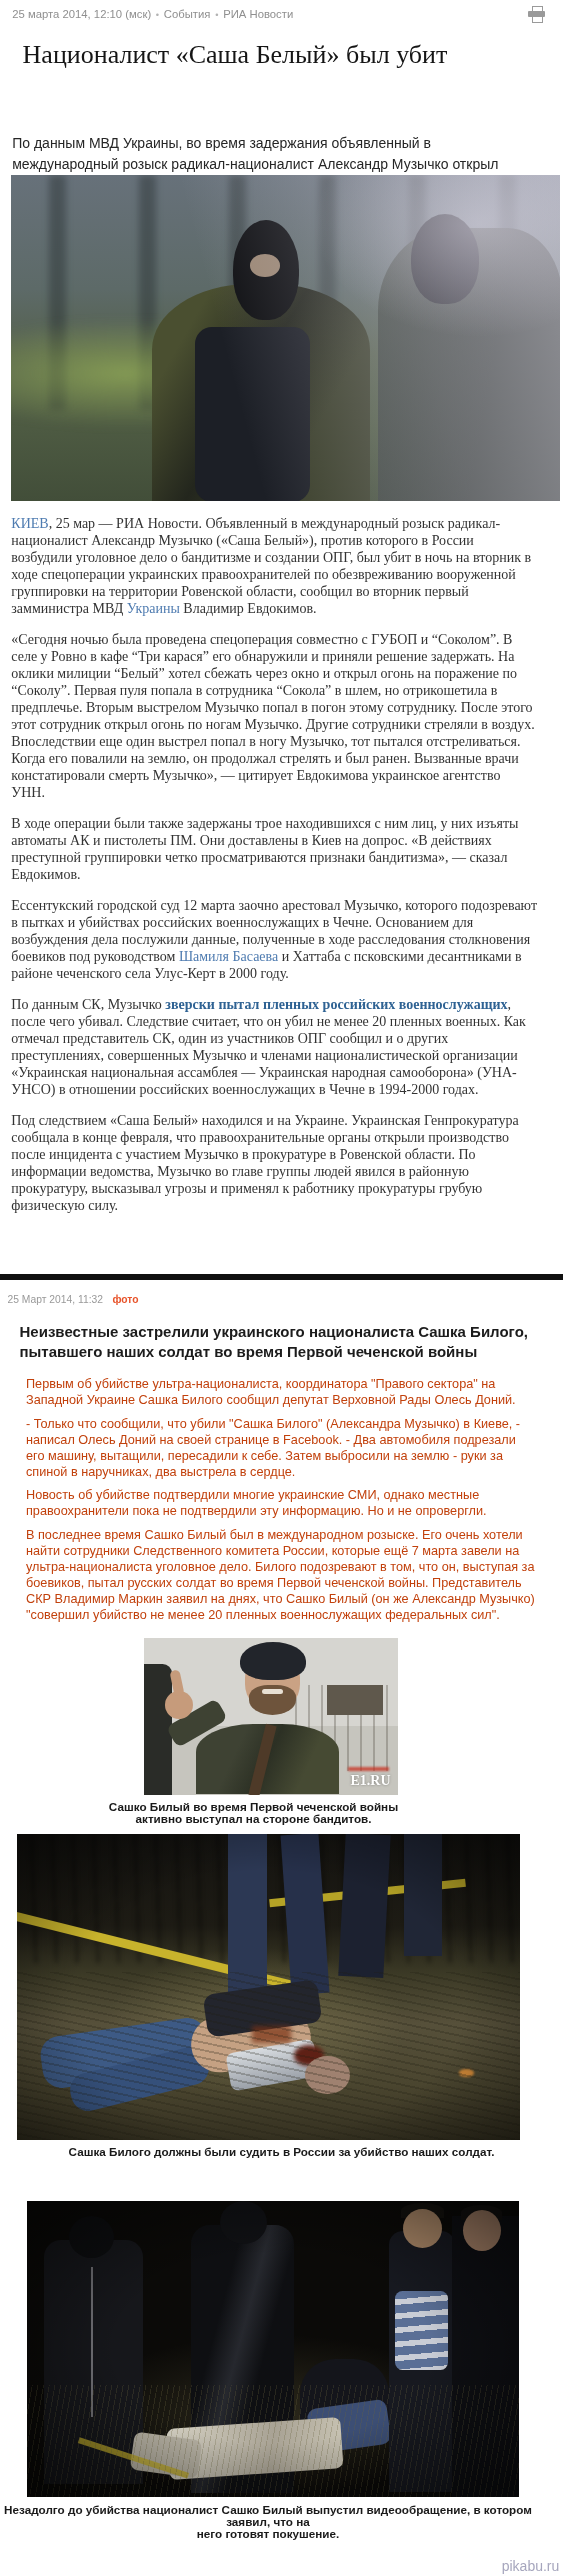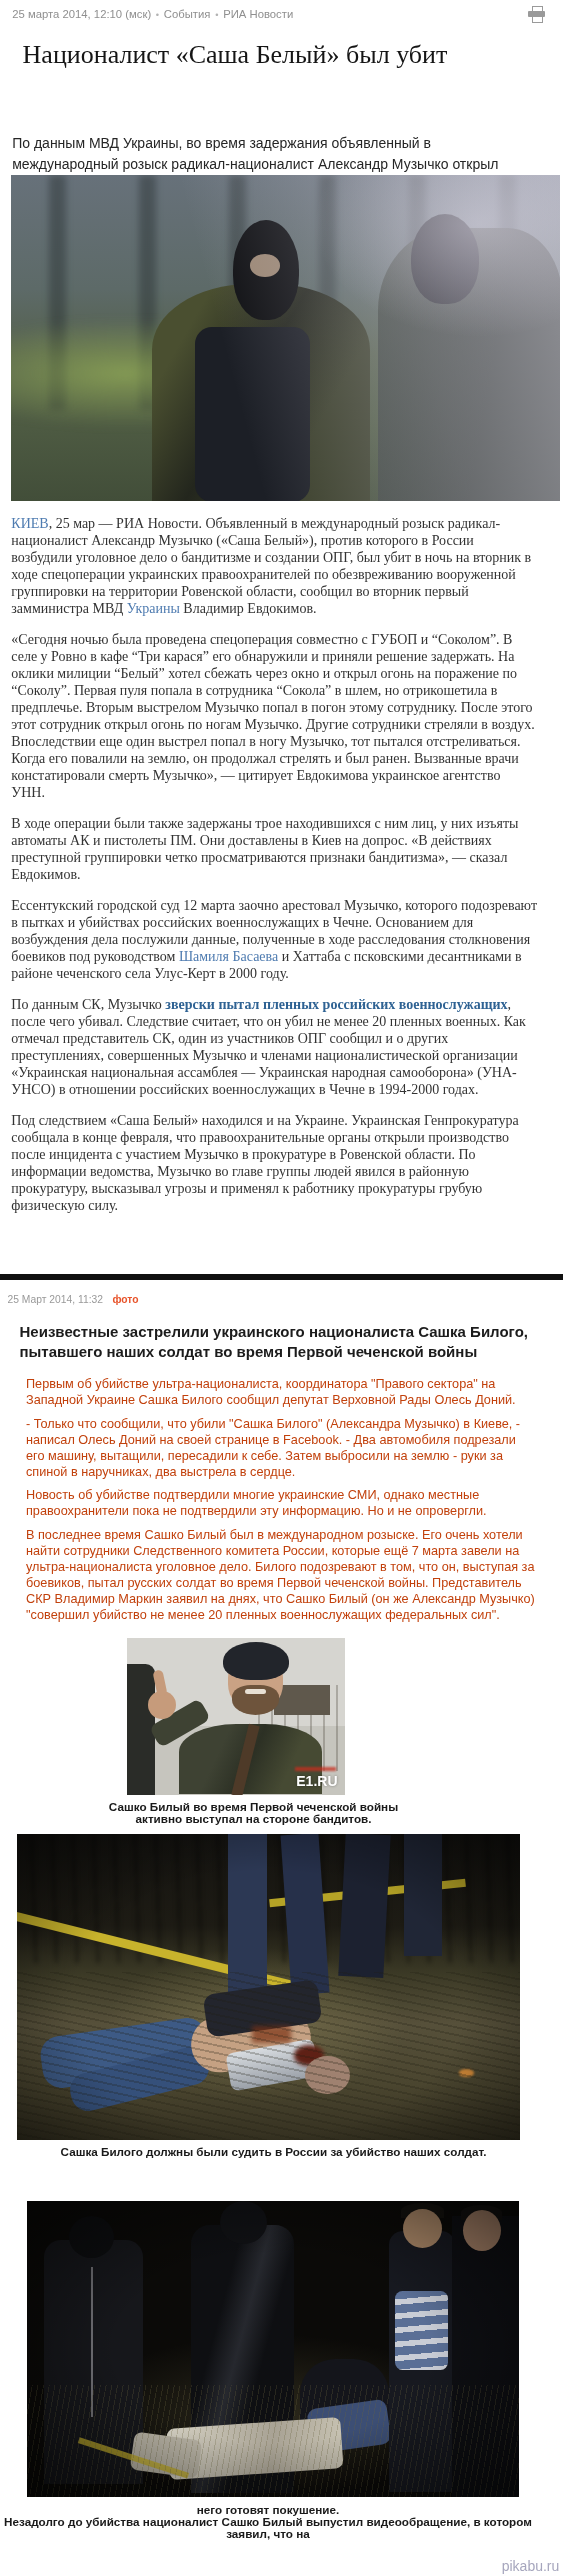--- a/index.html
+++ b/index.html
@@ -45,41 +45,41 @@
   
   .divider{position:absolute;top:1274px;left:0;width:564px;height:5.6px;background:#101010;}
   .meta{position:absolute;top:1294px;left:7.5px;font-size:10.3px;color:#999;}
   .meta .mtag{color:#e8542b;font-weight:700;margin-left:6.6px;}
   .title2{position:absolute;top:1310px;left:7.5px;right:19px;margin:12px;font-size:15px;line-height:20px;font-weight:700;color:#1c1c1c;}
   .title2 span{display:block;}
   .a2body{position:absolute;top:1376px;left:26px;width:509px;font-size:12.7px;line-height:16px;color:#c2410c;}
   .a2body p{margin:0 0 7.5px 0;}
 
   
-  .photoE1{top:1638px;left:127px;width:218px;height:157px;background:linear-gradient(#d6d5d0 0 56%,#c6c5be 56% 100%);}
+  .photoE1{top:1638px;left:144px;width:254px;height:157px;background:linear-gradient(#d6d5d0 0 56%,#c6c5be 56% 100%);font-family:Liberation Serif, serif;}
   .e1fence{right:0;top:30%;width:45%;height:55%;background:repeating-linear-gradient(90deg,rgba(0,0,0,0) 0 11.3px,rgba(90,85,75,.35) 11.3px 13px);}
   .e1shed{right:15px;top:47px;width:56px;height:30px;background:#5f584c;}
   .e1left{left:0;top:26px;width:28px;height:131px;background:#2a2c28;border-radius:0 9.4px 0 0;}
   .e1body{left:52px;top:86px;width:143px;height:70px;background:linear-gradient(115deg,#3e4233 30%,#2c3024 50%,#464a33 75%);border-radius:40% 40% 0 0;}
   .e1strap{left:113px;top:86px;width:11.3px;height:73px;background:#4e3a28;transform:rotate(14deg);}
   .e1head{left:101px;top:13px;width:55px;height:60px;background:#caa284;border-radius:45%;}
   .e1hat{left:96px;top:3.8px;width:66px;height:38px;background:#22252b;border-radius:50% 50% 42% 42%;}
   .e1beard{left:105px;top:47px;width:47px;height:30px;background:#6e543c;border-radius:40% 40% 50% 50%;}
   .e1smile{left:118px;top:51px;width:20.7px;height:4.7px;background:#e8e0d4;border-radius:2.8px;}
   .e1arm{left:24.4px;top:73px;width:58px;height:24.4px;background:#3e4233;transform:rotate(-30deg);border-radius:7.5px;}
   .e1fist{left:20.7px;top:53px;width:28px;height:28px;background:#c69b7b;border-radius:50%;}
   .e1thumb{left:28px;top:32px;width:10.3px;height:26px;background:#c69b7b;border-radius:4.7px;transform:rotate(-12deg);}
   .e1red{right:9.4px;bottom:24.4px;width:41px;height:3.8px;background:rgba(200,45,30,.75);filter:blur(0.9px);}
   .e1wm{right:7.5px;bottom:5.6px;color:#fff;font-weight:700;font-size:14px;text-shadow:0 0 2.8px rgba(0,0,0,.4);}
 
   
   .cap{position:absolute;text-align:center;font-size:11.7px;line-height:12.2px;font-weight:700;color:#1a1a1a;}
   .cap span{display:block;}
   .cap1{top:1801px;left:0;width:507px;}
-  .cap2{top:2146px;left:8px;width:531px;}
+  .cap2{top:2146px;left:16px;width:531px;}
   .cap3{top:2504px;left:0;width:536px;}
 
   
   .photo2{top:1834px;left:17px;width:503px;height:306px;background:linear-gradient(180deg,#141310 0%,#1d1b14 30%,#3c3a26 46%,#56503a 62%,#4a452f 82%,#343020 100%);}
   .p2flash{left:15%;top:35%;width:65%;height:55%;background:radial-gradient(ellipse,rgba(152,142,92,.45),rgba(152,142,92,0) 65%);}
   .p2trees{top:0;left:0;width:100%;height:42%;background:repeating-linear-gradient(88deg,rgba(0,0,0,0) 0 17px,rgba(0,0,0,.5) 17px 20.7px);opacity:.6;filter:blur(1.9px);}
   .p2tape1{left:-19px;top:111px;width:301px;height:8.5px;background:#c8b32c;transform:rotate(14deg);}
   .p2tape2{left:252px;top:55px;width:197px;height:7.5px;background:#b5a326;transform:rotate(-6deg);}
   .p2legA{left:211px;top:0;width:39px;height:175px;background:#2c3854;}
   .p2shoeA{left:205px;top:167px;width:53px;height:17px;background:#14161c;border-radius:40%;}
@@ -250,21 +250,21 @@
     <div class="p3hairR2"></div>
     <div class="p3headR2"></div>
     <div class="p3sheet"></div>
     <div class="p3sheet2"></div>
     <div class="p3tape"></div>
     <div class="p3blades"></div>
     <div class="p3vig"></div>
   </div>
 
   <div class="cap cap3">
+    <span>Незадолго до убийства националист Сашко Билый выпустил видеообращение, в котором заявил, что на</span>
     <span>него готовят покушение.</span>
-    <span>Незадолго до убийства националист Сашко Билый выпустил видеообращение, в котором заявил, что на</span>
   </div>
 
 
   <div class="pikabu">pikabu.ru</div>
 
 </div>
 
 
 </body></html>

